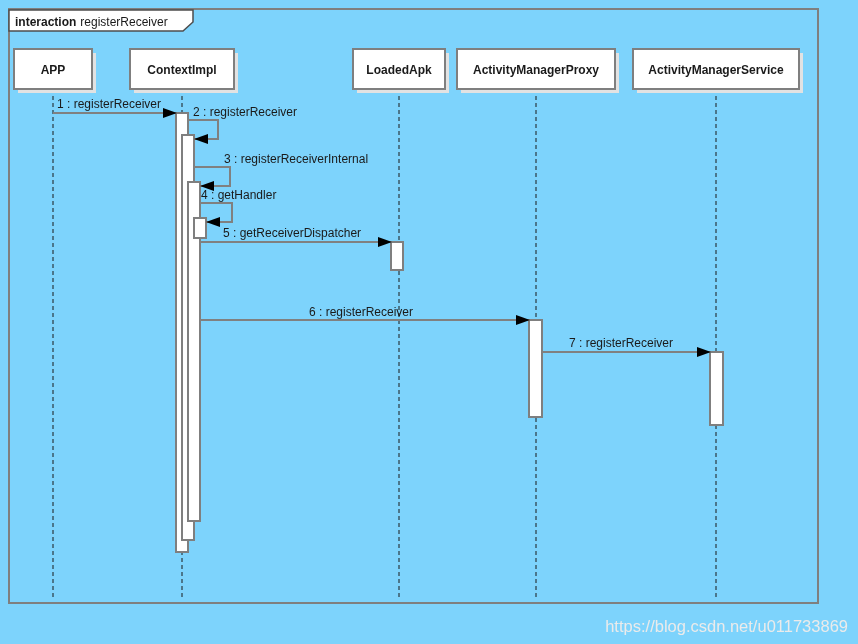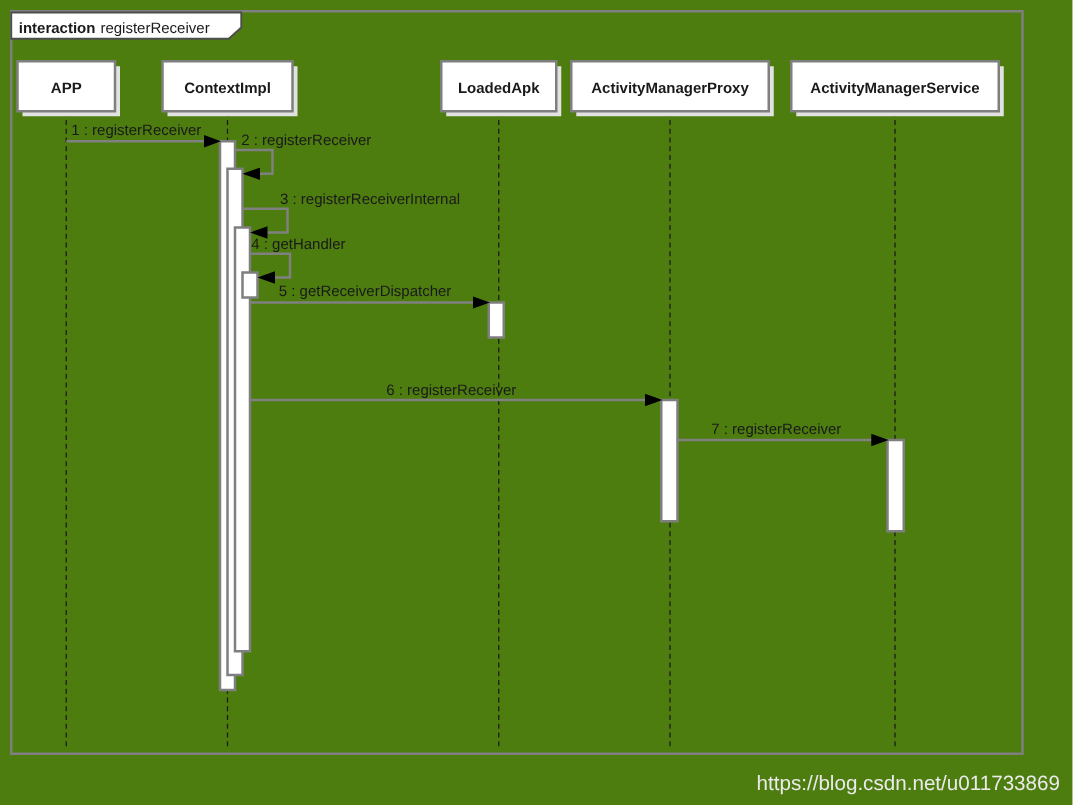--- a/index.html
+++ b/index.html
@@ -1,17 +1,17 @@
 <!DOCTYPE html>
 <html><head>
 <meta charset="utf-8">
 <style>
   html,body{margin:0;padding:0;background:#ffffff;}
   .canvas{
-    position:relative;width:858px;height:644px;background:#4d7c0f;
+    position:relative;width:858px;height:644px;background:#7dd3fc;
     font-family:"Liberation Sans",sans-serif;overflow:hidden;
   }
   svg{display:block;}
   svg text{
     font-family:"Liberation Sans",sans-serif;
     fill:#1a1a1a;
   }
   .msg-label{font-size:12px;}
   .head-label{font-size:12px;font-weight:bold;}
   .frame-kw{font-size:12px;font-weight:bold;}

